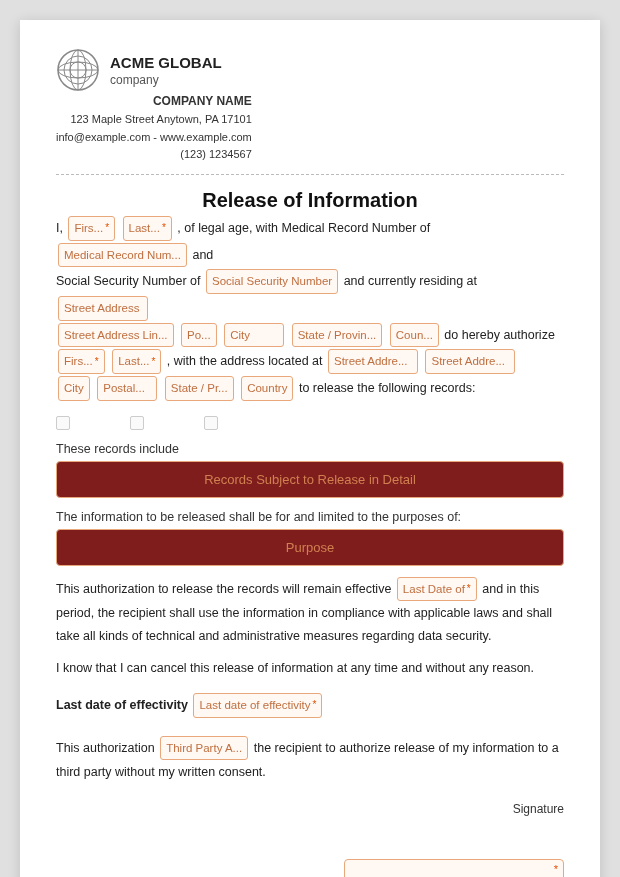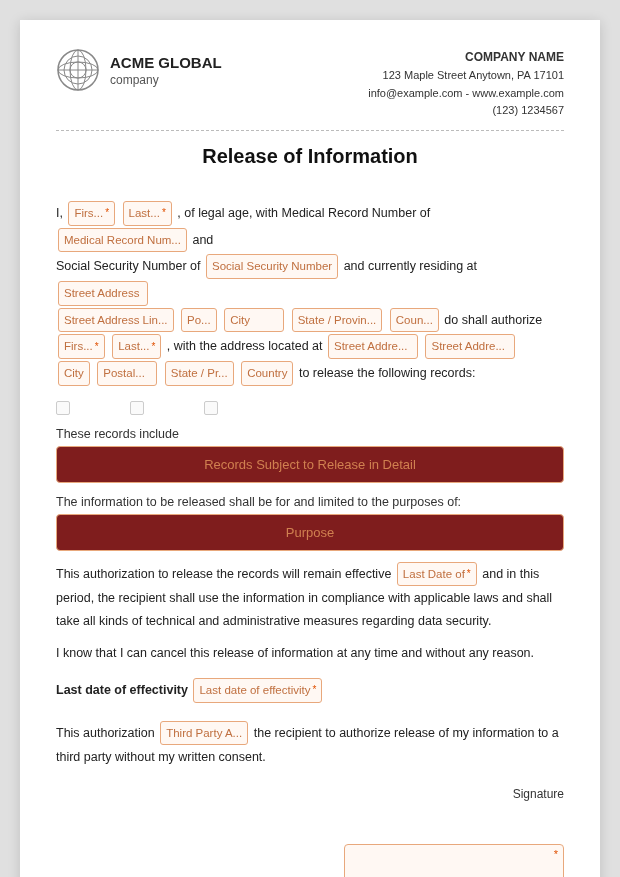--- a/index.html
+++ b/index.html
@@ -19,20 +19,21 @@
       padding: 28px 36px 36px 36px;
       box-shadow: 0 2px 12px rgba(0,0,0,0.15);
       position: relative;
     }
     
     .header {
       display: flex;
       justify-content: space-between;
       align-items: flex-start;
       margin-bottom: 10px;
+      flex-direction: column;
     }
     .logo-area {
       display: flex;
       align-items: center;
       gap: 10px;
     }
     .logo-circle {
       width: 44px;
       height: 44px;
     }
@@ -59,21 +60,21 @@
     .divider {
       border: none;
       border-top: 1.5px dashed #bbb;
       margin: 10px 0 14px 0;
     }
     
     .doc-title {
       text-align: center;
       font-size: 20px;
       font-weight: bold;
-      margin-bottom: 32px;
+      margin-bottom: 3px;
       color: #111;
     }
     
     .body-text {
       font-size: 12.5px;
       color: #222;
       line-height: 1.8;
       margin-bottom: 6px;
     }
     
@@ -266,21 +267,21 @@
       </span>
     <span class="field field-medium">
         <span>City</span>
       </span>
     <span class="field field-medium">
         <span>State / Provin...</span>
       </span>
     <span class="field field-small">
         <span>Coun...</span>
       </span>
-    <span>do shall authorize</span>
+    <span>do hereby authorize</span>
     <br>
     <span class="field">
         <span>Firs...</span>
         <span class="required">*</span>
       </span>
     <span class="field">
         <span>Last...</span>
         <span class="required">*</span>
       </span>
     <span>, with the address located at</span>

